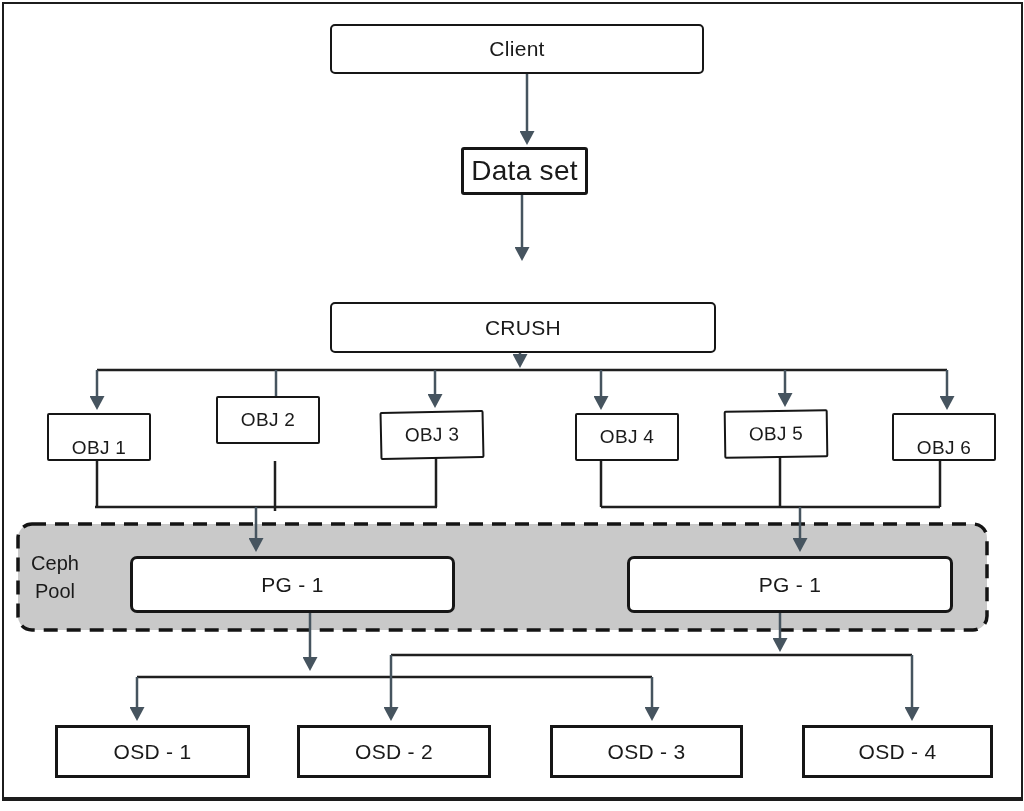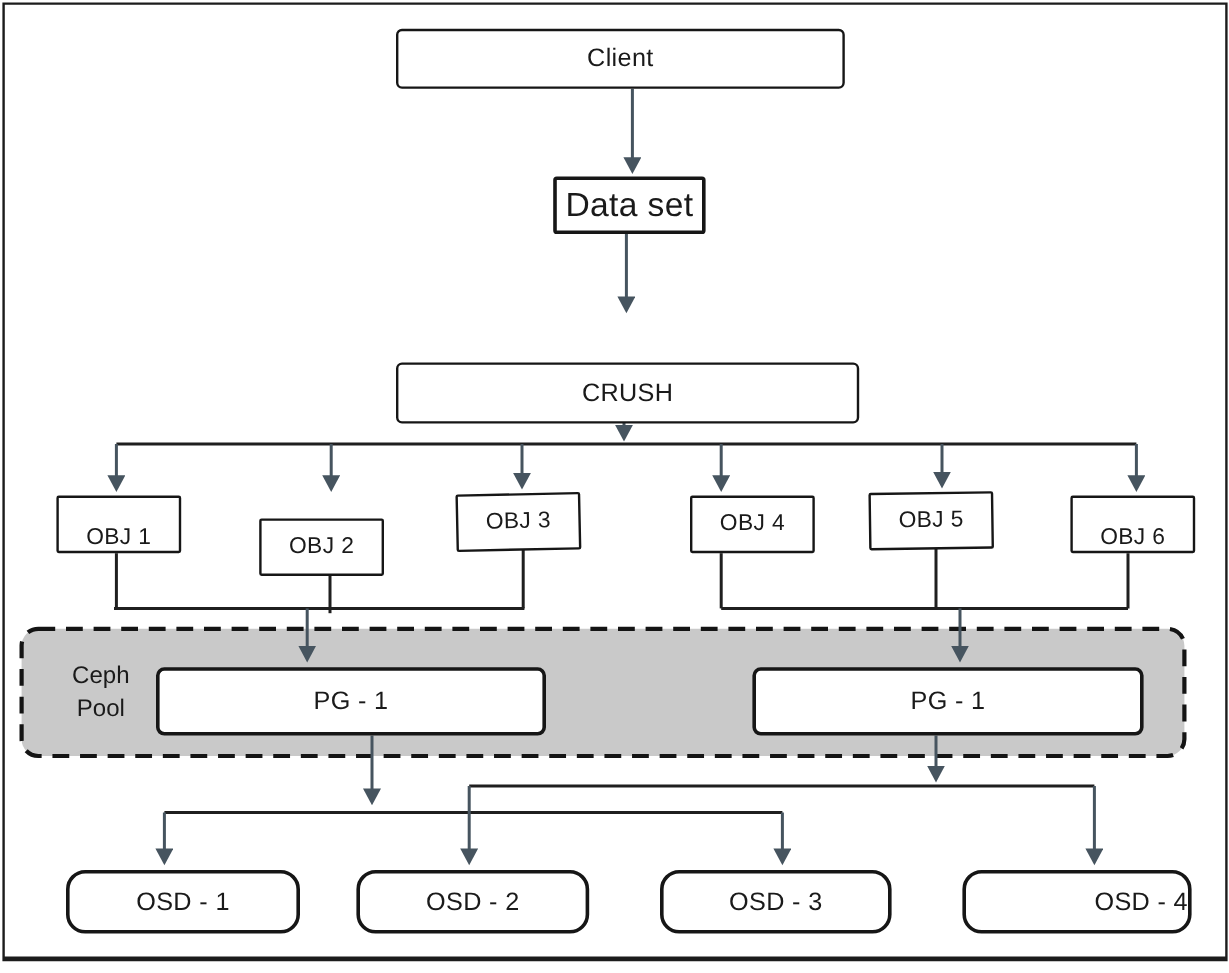--- a/index.html
+++ b/index.html
@@ -24,35 +24,35 @@
   .node{
     position:absolute;display:flex;align-items:center;justify-content:center;
     background:#ffffff;border:2.5px solid var(--box_border);box-sizing:border-box;
     font-size:21px;letter-spacing:0.3px;
   }
   .client   {left:330px;top:24px; width:374px;height:50px;border-radius:5px;}
   .dataset  {left:461px;top:147px;width:127px;height:48px;border-radius:3px;border-width:3px;font-size:28px;}
   .crush    {left:330px;top:262px;width:386px;height:51px;border-radius:5px;margin-top:40px;}
   .obj      {height:48px;width:104px;border-radius:2px;font-size:19px;}
   .obj1{left:47px; top:413px;align-items:flex-end;}
-  .obj2{left:216px;top:432px;}
+  .obj2{left:216px;top:396px;}
   .obj3{left:380px;top:411px;transform:rotate(-1.2deg);}
   .obj4{left:575px;top:413px;}
   .obj5{left:724px;top:410px;transform:rotate(-0.8deg);}
   .obj6{left:892px;top:413px;align-items:flex-end;}
   .pg       {top:556px;height:57px;border-radius:7px;border-width:3px;}
   .pgL{left:130px;width:325px;}
   .pgR{left:627px;width:326px;}
-  .osd      {top:725px;height:53px;border-radius:16px;border-width:3px;}
+  .osd      {top:725px;height:53px;border-radius:0;border-width:3px;}
   .osd1{left:55px; width:195px;}
   .osd2{left:297px;width:194px;}
   .osd3{left:550px;width:193px;}
-  .osd4{left:802px;width:191px;justify-content:flex-end;}
+  .osd4{left:802px;width:191px;}
   .pool-label{
-    position:absolute;left:40px;top:549px;width:88px;text-align:center;
+    position:absolute;left:11px;top:549px;width:88px;text-align:center;
     font-size:20px;line-height:1.4;color:var(--text);
   }
   .slate{stroke:var(--arrow_slate);stroke-width:2.5;fill:none;}
   .black{stroke:var(--line_black);stroke-width:2.5;fill:none;}
   .pool-rect{fill:var(--pool_fill);stroke:#141414;stroke-width:3.5;}
   .arrowhead{fill:var(--arrow_slate);}
 </style>
 </head>
 <body>
 

